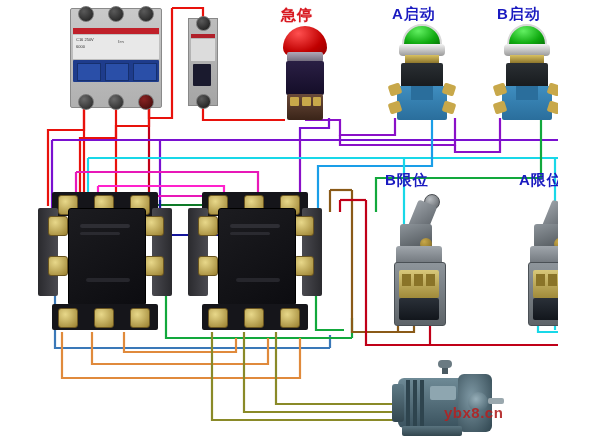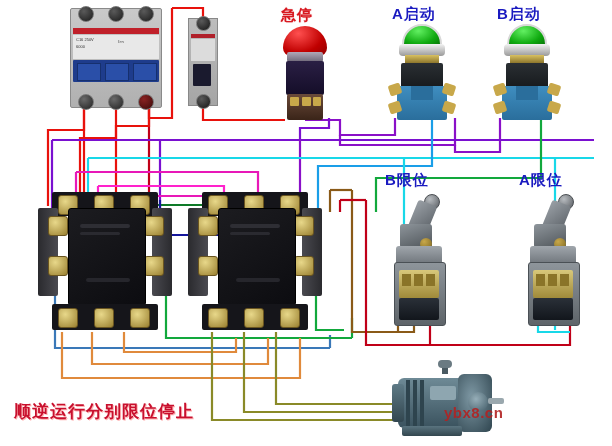--- a/index.html
+++ b/index.html
@@ -1,18 +1,18 @@
 <!DOCTYPE html>
 <html><head>
 <meta charset="utf-8">
 <title>Wiring Diagram</title>
 <style>
   html,body{margin:0;padding:0;background:#fff;}
   body{font-family:"Liberation Sans","DejaVu Sans",sans-serif;}
-  #stage{position:relative;width:558px;height:446px;background:#ffffff;overflow:hidden;padding-left:36px;}
+  #stage{position:relative;width:558px;height:446px;background:#ffffff;overflow:hidden;}
   .lbl{position:absolute;font-weight:bold;white-space:nowrap;letter-spacing:1px;}
   .lbl-red{color:#d81820;font-size:15px;text-shadow:0 0 1px rgba(216,24,32,.5);}
   .lbl-blue{color:#1a1ac0;font-size:15px;}
   .caption{position:absolute;color:#c8102e;font-size:17px;font-weight:bold;letter-spacing:1px;
            text-shadow:1px 1px 0 rgba(255,160,160,.8);white-space:nowrap;}
   .wm{position:absolute;color:#b22222;font-size:15px;font-weight:bold;letter-spacing:.5px;opacity:.9;}
   svg{position:absolute;left:0;top:0;}
   .dev{position:absolute;}
 </style>
 </head>
@@ -269,17 +269,16 @@
   <div class="lbl lbl-red" style="left:281px;top:6px;">急停</div>
 
   <div class="lbl lbl-blue" style="left:392px;top:5px;">A启动</div>
 
   <div class="lbl lbl-blue" style="left:497px;top:5px;">B启动</div>
 
   <div class="lbl lbl-blue" style="left:385px;top:171px;">B限位</div>
 
   <div class="lbl lbl-blue" style="left:519px;top:171px;">A限位</div>
 
-  <div class="caption" style="left:14px;top:400px;">顺逆运行分别限位停止</div>
 
   <div class="wm" style="left:444px;top:404px;">ybx8.cn</div>
 
 </div>
 
 </body></html>

